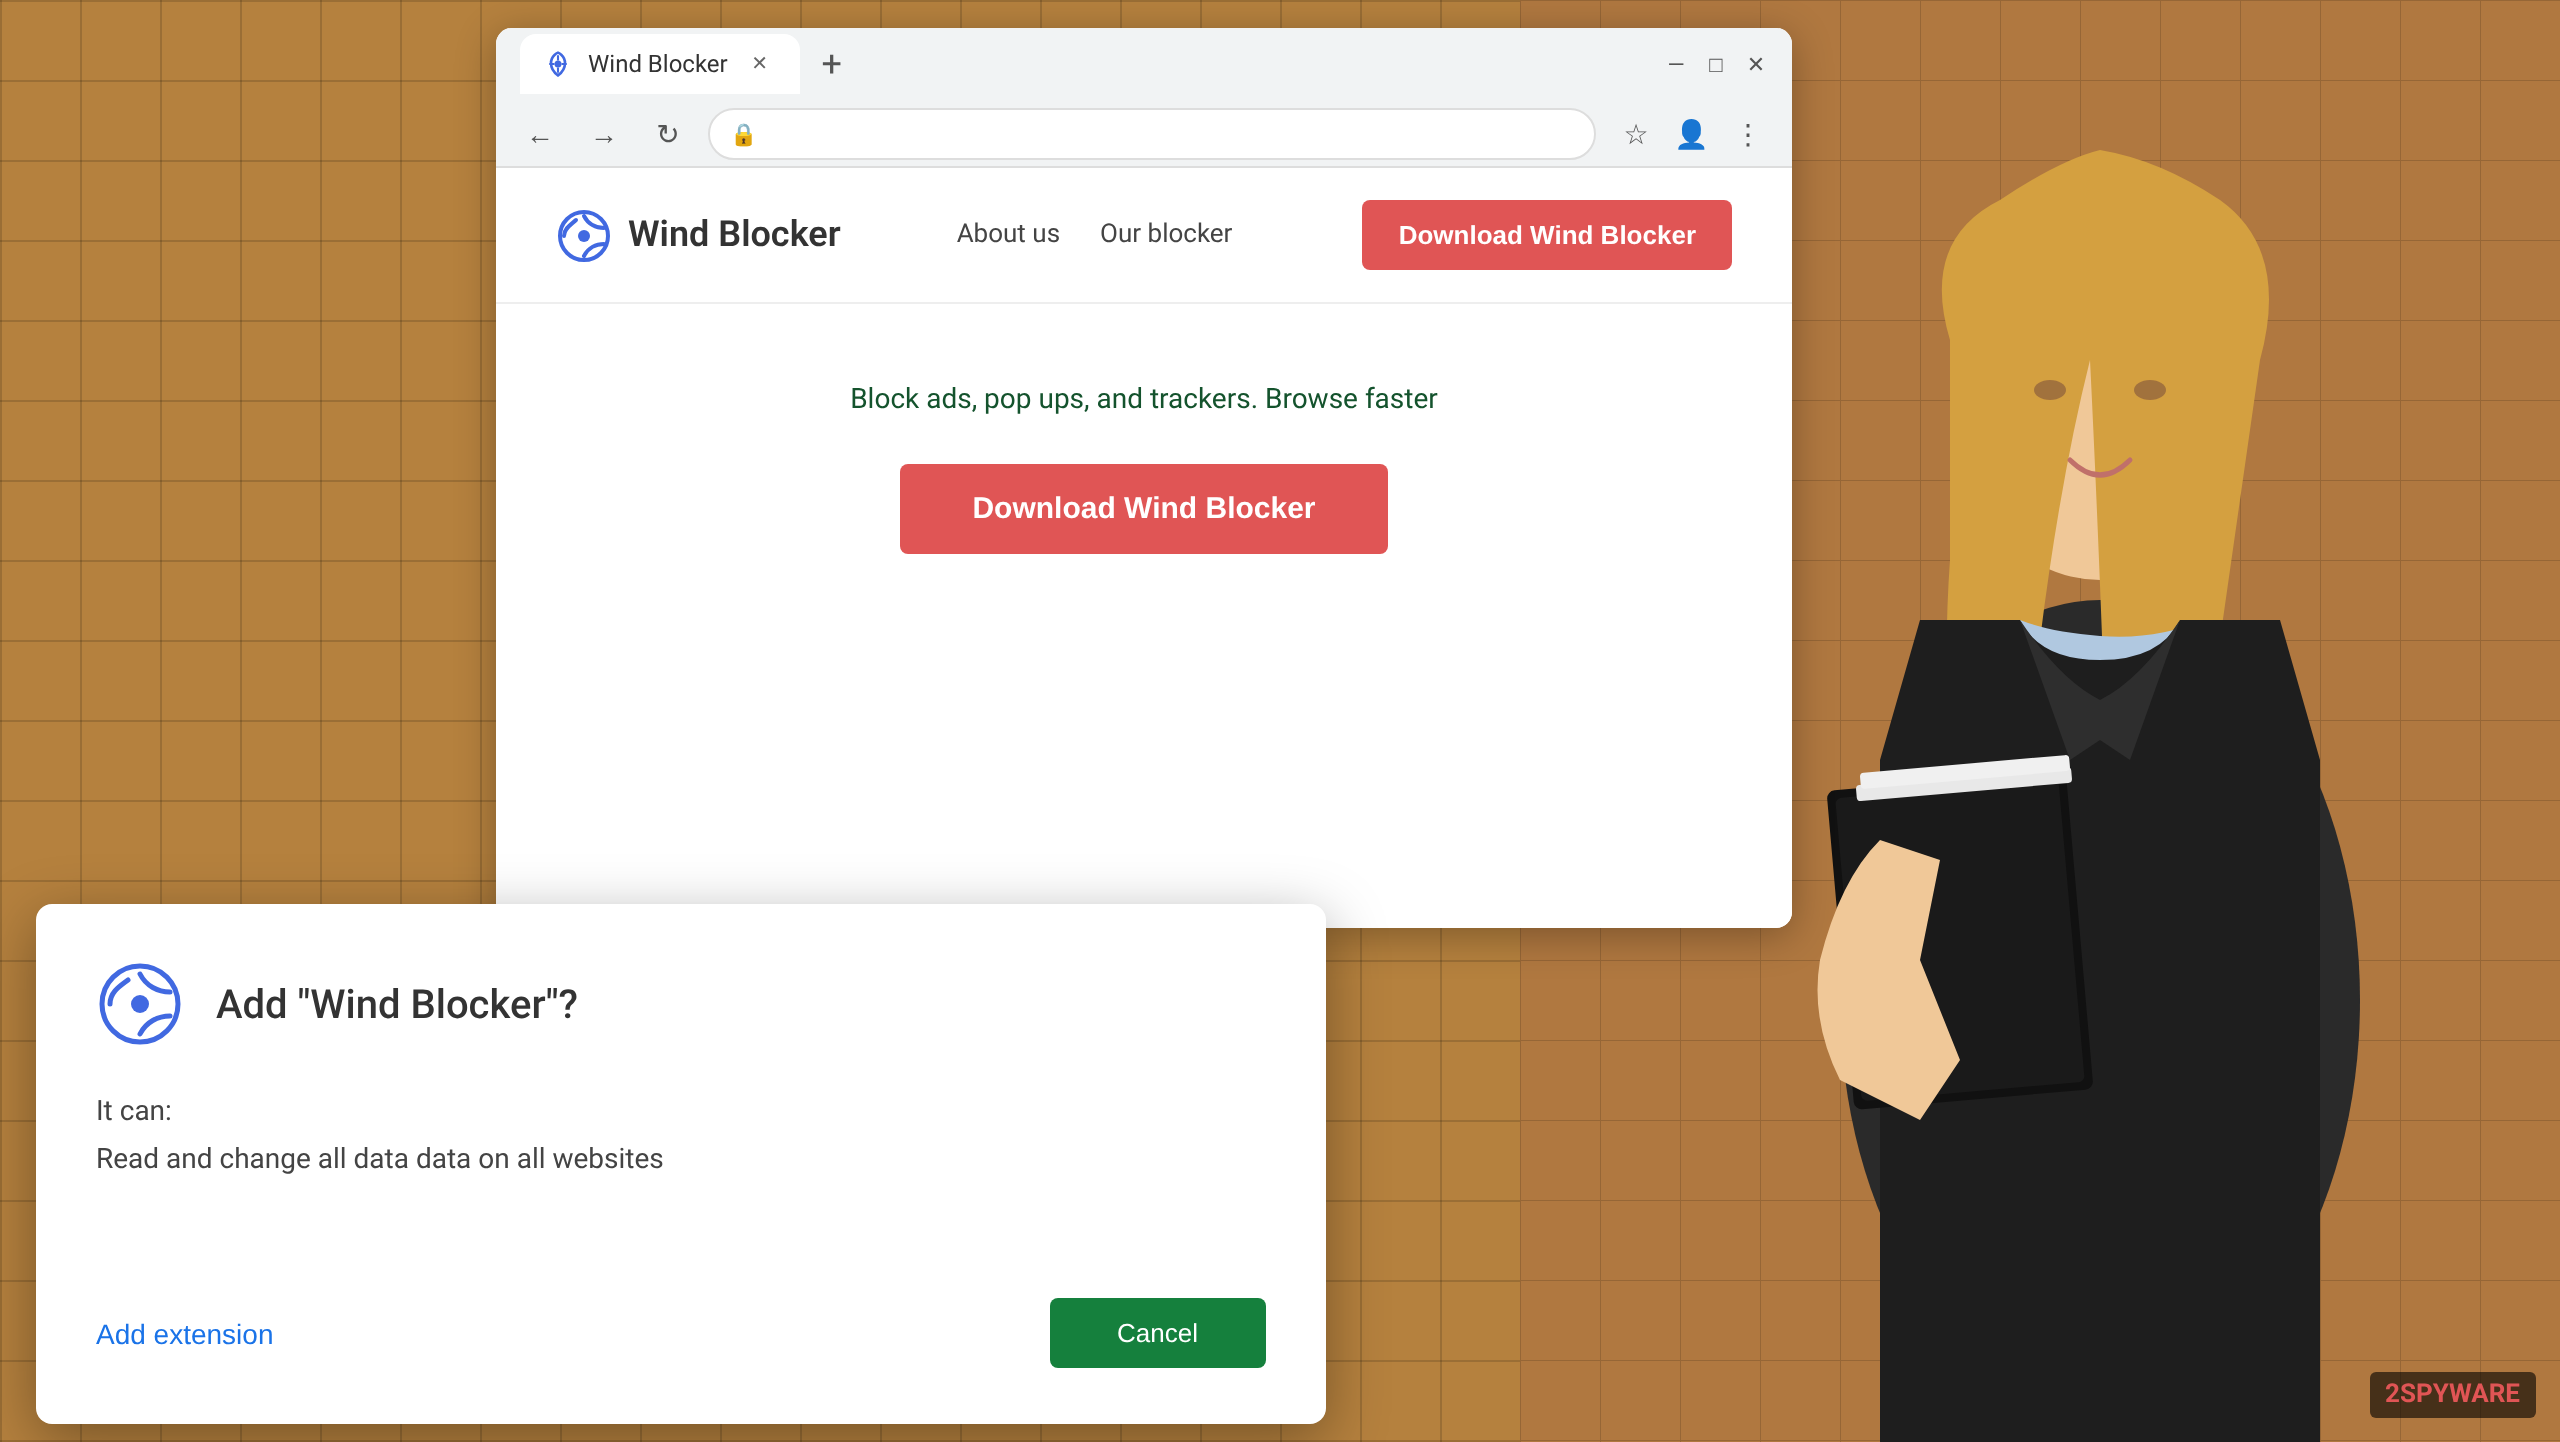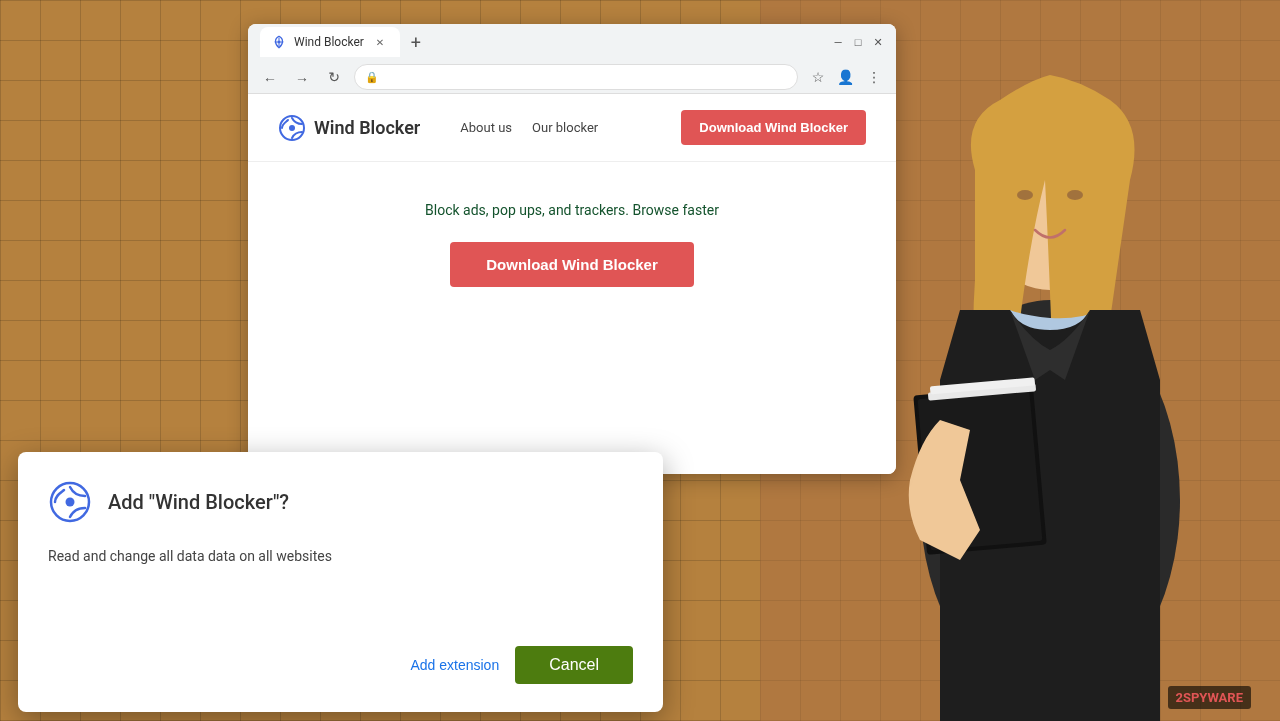--- a/index.html
+++ b/index.html
@@ -36,21 +36,21 @@
 
     
     .person-svg {
       width: 100%;
       height: 100%;
     }
 
     
     .browser-window {
       position: absolute;
-      top: 24px;
+      top: 14px;
       left: 248px;
       width: 648px;
       height: 450px;
       background: #fff;
       border-radius: 8px;
       box-shadow: 0 4px 20px rgba(0,0,0,0.3);
       overflow: hidden;
     }
 
     
@@ -204,21 +204,21 @@
       align-items: center;
       gap: 8px;
       font-size: 18px;
       font-weight: 600;
       color: #333;
     }
 
     .site-nav-links {
       display: flex;
       gap: 20px;
-      margin-left: 10px;
+      margin-left: 28px;
     }
 
     .site-nav-link {
       font-size: 13px;
       color: #444;
       cursor: pointer;
     }
 
     .site-download-btn {
       margin-left: auto;
@@ -297,50 +297,49 @@
     }
 
     .dialog-permission {
       font-size: 14px;
       color: #444;
       margin-bottom: auto;
     }
 
     .dialog-footer {
       display: flex;
-      justify-content: flex-end;
-      gap: 16px;
+      justify-content: space-between;
       margin-top: 24px;
     }
 
     .dialog-add-btn {
       background: none;
       border: none;
       color: #1a73e8;
       font-size: 14px;
       font-weight: 500;
       cursor: pointer;
     }
 
     .dialog-cancel-btn {
-      background: #4d7c0f;
+      background: #15803d;
       color: #fff;
       border: none;
       border-radius: 4px;
       padding: 10px 34px;
-      font-size: 16px;
+      font-size: 13px;
       font-weight: 500;
       cursor: pointer;
     }
 
     
     .watermark {
       position: absolute;
       bottom: 12px;
-      right: 29px;
+      right: 12px;
       background: rgba(0,0,0,0.6);
       color: #fff;
       font-size: 13px;
       font-weight: 700;
       padding: 4px 8px;
       border-radius: 3px;
     }
 
     .watermark span {
       color: #e05555;
@@ -474,20 +473,21 @@
     <svg class="wind-dialog-svg" viewBox="0 0 44 44" fill="none" xmlns="http://www.w3.org/2000/svg">
       <circle cx="22" cy="22" r="19" stroke="#4169e1" stroke-width="2.5" fill="none"></circle>
       <path d="M22 7 C25 13 31 16 37 16" stroke="#4169e1" stroke-width="2.5" stroke-linecap="round" fill="none"></path>
       <path d="M37 28 C31 28 25 31 22 37" stroke="#4169e1" stroke-width="2.5" stroke-linecap="round" fill="none"></path>
       <path d="M7 22 C7 16 12 13 16 10" stroke="#4169e1" stroke-width="2.5" stroke-linecap="round" fill="none"></path>
       <circle cx="22" cy="22" r="4.5" fill="#4169e1"></circle>
     </svg>
     <h2 class="dialog-title">Add "Wind Blocker"?</h2>
   </div>
 
+  <div class="dialog-body">It can:</div>
   <div class="dialog-permission">Read and change all data data on all websites</div>
 
   <div class="dialog-footer">
     <button class="dialog-add-btn">Add extension</button>
     <button class="dialog-cancel-btn">Cancel</button>
   </div>
 </div>
 
 <div class="watermark">
   <span>2</span><span style="color:#e05555;">SPYWARE</span>

